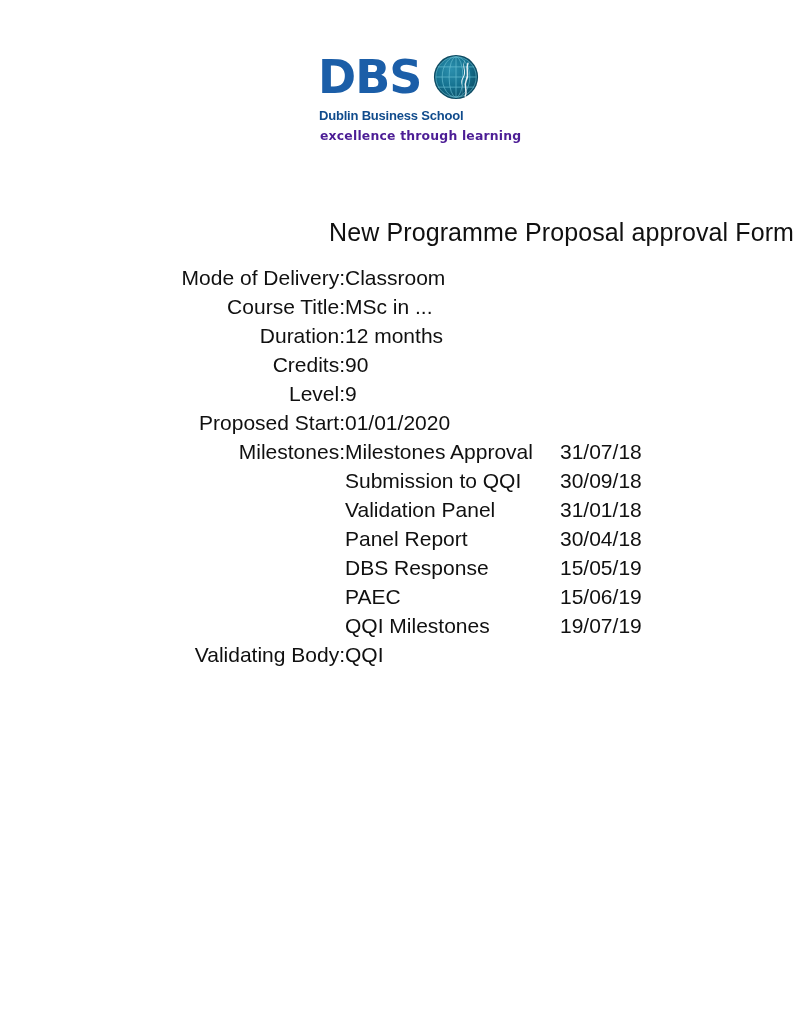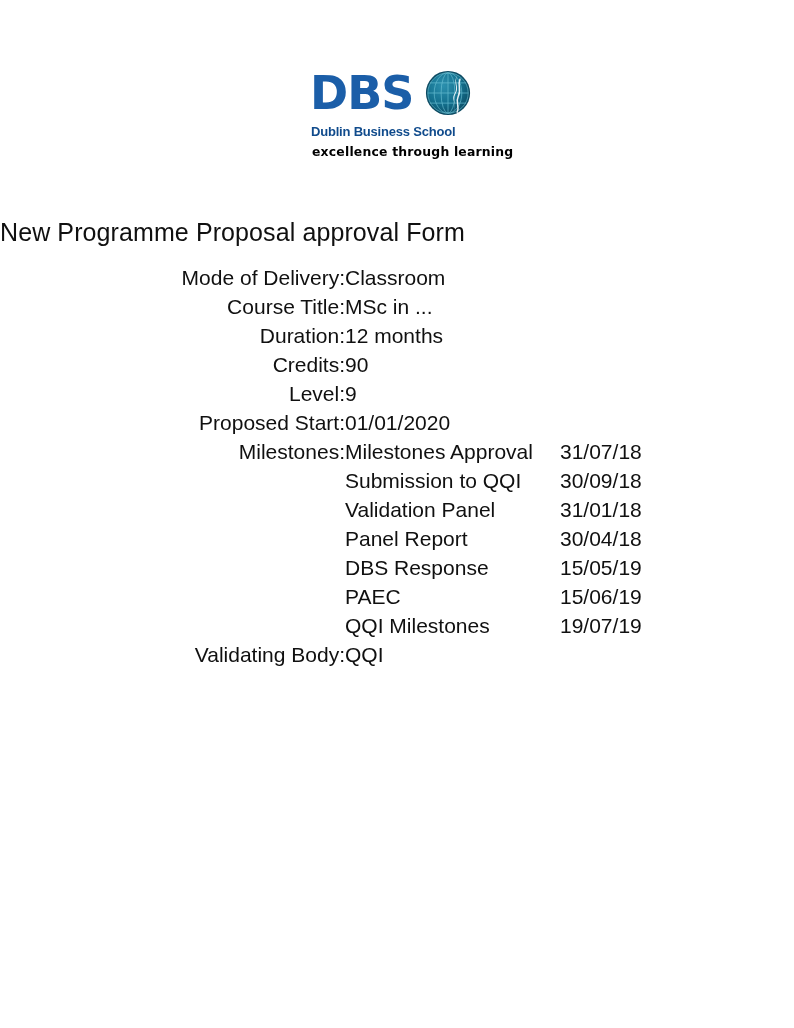--- a/index.html
+++ b/index.html
@@ -13,26 +13,25 @@
     height: 1028px;
     position: relative;
     font-family: "Liberation Sans", sans-serif;
     color: #000000;
     overflow: hidden;
   }
 
   
   #logo-block {
     position: absolute;
-    left: 296px;
+    left: 304px;
     top: 48px;
     width: 198px;
     height: 104px;
     background: #ffffff;
-    margin-top: 16px;
   }
   #logo-row {
     position: absolute;
     left: 14px;
     top: 6px;
     display: flex;
     align-items: center;
   }
   #logo-wordmark {
     font-family: "DejaVu Sans", sans-serif;
@@ -60,32 +59,32 @@
     white-space: nowrap;
   }
   #logo-tagline {
     position: absolute;
     left: 16px;
     top: 80px;
     font-family: "DejaVu Sans", sans-serif;
     font-weight: bold;
     font-size: 12.4px;
     letter-spacing: 0.2px;
-    color: #000000;
+    color: #4c1d95;
     white-space: nowrap;
     text-align: right;
   }
 
   
   #doc-title {
     position: absolute;
     left: 0;
     top: 216px;
     width: 794px;
-    text-align: left;
+    text-align: right;
     font-size: 25px;
     line-height: 32px;
     font-weight: normal;
     color: #101010;
     letter-spacing: 0.1px;
   }
 
   
   #form-table {
     position: absolute;

